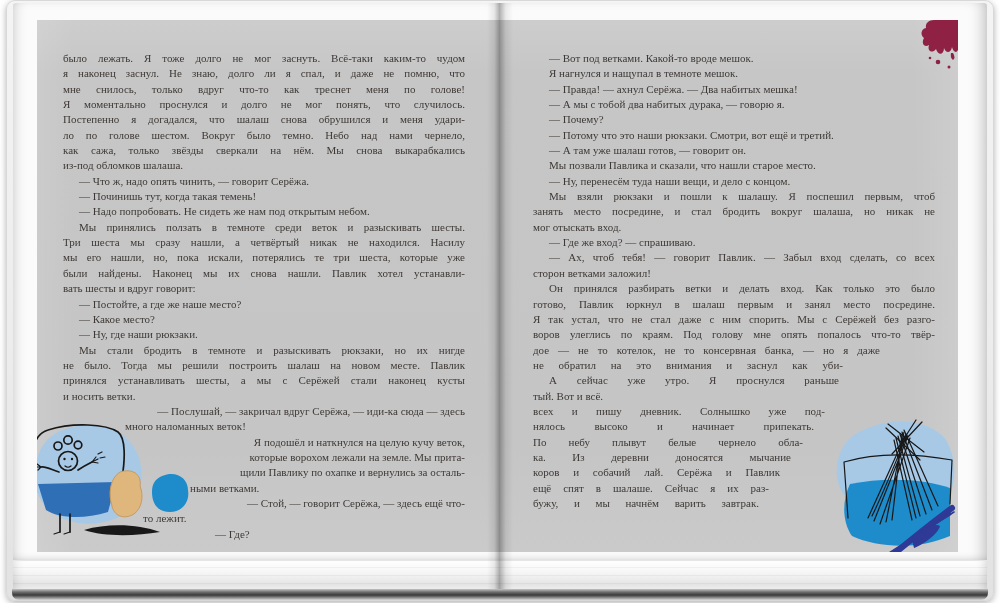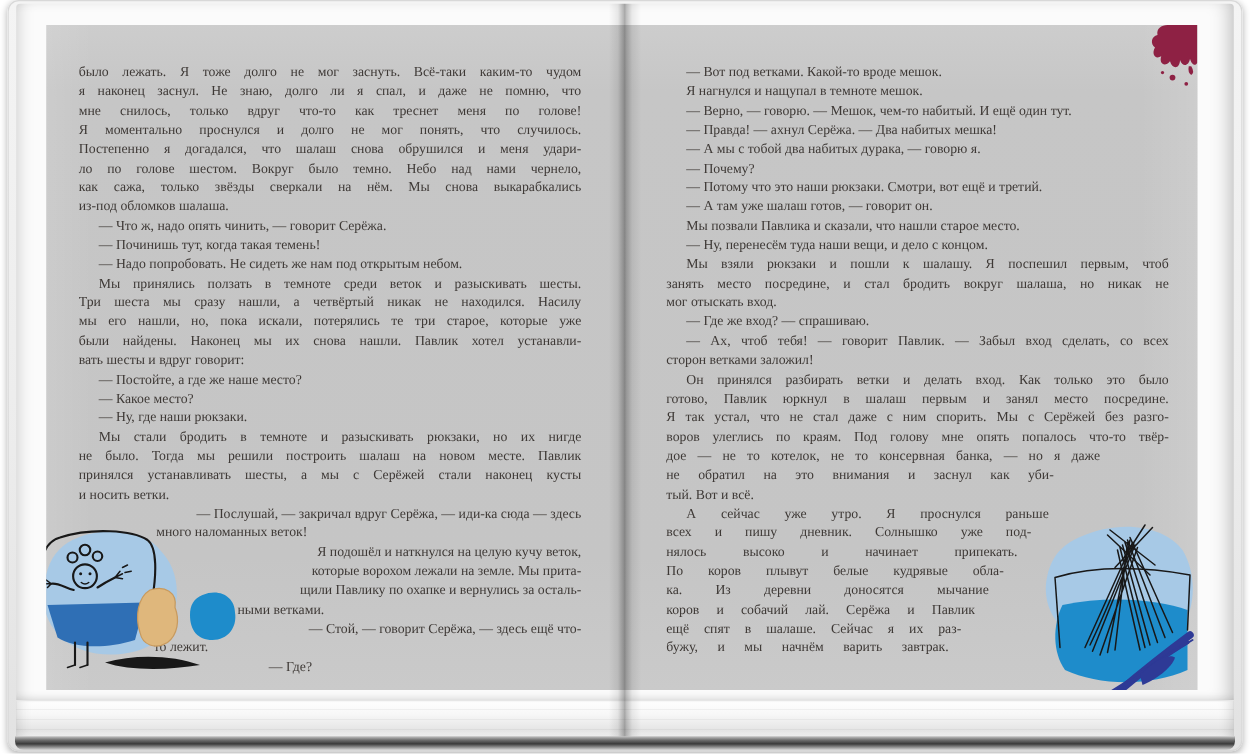--- a/index.html
+++ b/index.html
@@ -72,68 +72,67 @@
         <div class="tl f">Я моментально проснулся и долго не мог понять, что случилось.</div>
         <div class="tl f">Постепенно я догадался, что шалаш снова обрушился и меня удари-</div>
         <div class="tl f">ло по голове шестом. Вокруг было темно. Небо над нами чернело,</div>
         <div class="tl f">как сажа, только звёзды сверкали на нём. Мы снова выкарабкались</div>
         <div class="tl">из-под обломков шалаша.</div>
         <div class="tl i">— Что ж, надо опять чинить, — говорит Серёжа.</div>
         <div class="tl i">— Починишь тут, когда такая темень!</div>
         <div class="tl i">— Надо попробовать. Не сидеть же нам под открытым небом.</div>
         <div class="tl i f">Мы принялись ползать в темноте среди веток и разыскивать шесты.</div>
         <div class="tl f">Три шеста мы сразу нашли, а четвёртый никак не находился. Насилу</div>
-        <div class="tl f">мы его нашли, но, пока искали, потерялись те три старое, которые уже</div>
+        <div class="tl f">мы его нашли, но, пока искали, потерялись те три шеста, которые уже</div>
         <div class="tl f">были найдены. Наконец мы их снова нашли. Павлик хотел устанавли-</div>
         <div class="tl">вать шесты и вдруг говорит:</div>
         <div class="tl i">— Постойте, а где же наше место?</div>
         <div class="tl i">— Какое место?</div>
         <div class="tl i">— Ну, где наши рюкзаки.</div>
         <div class="tl i f">Мы стали бродить в темноте и разыскивать рюкзаки, но их нигде</div>
         <div class="tl f">не было. Тогда мы решили построить шалаш на новом месте. Павлик</div>
         <div class="tl f">принялся устанавливать шесты, а мы с Серёжей стали наконец кусты</div>
         <div class="tl">и носить ветки.</div>
         <div class="tl r">— Послушай, — закричал вдруг Серёжа, — иди-ка сюда — здесь</div>
         <div class="tl" style="margin-left: 62px;">много наломанных веток!</div>
         <div class="tl r">Я подошёл и наткнулся на целую кучу веток,</div>
         <div class="tl r">которые ворохом лежали на земле. Мы прита-</div>
         <div class="tl r">щили Павлику по охапке и вернулись за осталь-</div>
         <div class="tl" style="margin-left: 127px;">ными ветками.</div>
         <div class="tl r">— Стой, — говорит Серёжа, — здесь ещё что-</div>
-        <div class="tl" style="margin-left: 60px;">то лежит.</div>
+        <div class="tl" style="margin-left: 80px;">то лежит.</div>
         <div class="tl" style="margin-left: 152px;">— Где?</div>
       </div>
     <div class="text-col right">
         <div class="tl i">— Вот под ветками. Какой-то вроде мешок.</div>
         <div class="tl i">Я нагнулся и нащупал в темноте мешок.</div>
-        <div class="tl i">— Верно, — говорю. — Мешок, чем-то набитый. И ещё один тут.</div>
         <div class="tl i">— Правда! — ахнул Серёжа. — Два набитых мешка!</div>
         <div class="tl i">— А мы с тобой два набитых дурака, — говорю я.</div>
         <div class="tl i">— Почему?</div>
         <div class="tl i">— Потому что это наши рюкзаки. Смотри, вот ещё и третий.</div>
         <div class="tl i">— А там уже шалаш готов, — говорит он.</div>
         <div class="tl i">Мы позвали Павлика и сказали, что нашли старое место.</div>
         <div class="tl i">— Ну, перенесём туда наши вещи, и дело с концом.</div>
         <div class="tl i f">Мы взяли рюкзаки и пошли к шалашу. Я поспешил первым, чтоб</div>
         <div class="tl f">занять место посредине, и стал бродить вокруг шалаша, но никак не</div>
         <div class="tl">мог отыскать вход.</div>
         <div class="tl i">— Где же вход? — спрашиваю.</div>
         <div class="tl i f">— Ах, чтоб тебя! — говорит Павлик. — Забыл вход сделать, со всех</div>
         <div class="tl">сторон ветками заложил!</div>
         <div class="tl i f">Он принялся разбирать ветки и делать вход. Как только это было</div>
         <div class="tl f">готово, Павлик юркнул в шалаш первым и занял место посредине.</div>
         <div class="tl f">Я так устал, что не стал даже с ним спорить. Мы с Серёжей без разго-</div>
         <div class="tl f">воров улеглись по краям. Под голову мне опять попалось что-то твёр-</div>
         <div class="tl f" style="width: 347px;">дое — не то котелок, не то консервная банка, — но я даже</div>
         <div class="tl f" style="width: 310px;">не обратил на это внимания и заснул как уби-</div>
+        <div class="tl i f" style="width: 290px;">А сейчас уже утро. Я проснулся раньше</div>
         <div class="tl">тый. Вот и всё.</div>
-        <div class="tl i f" style="width: 290px;">А сейчас уже утро. Я проснулся раньше</div>
         <div class="tl f" style="width: 292px;">всех и пишу дневник. Солнышко уже под-</div>
         <div class="tl f" style="width: 281px;">нялось высоко и начинает припекать.</div>
-        <div class="tl f" style="width: 270px;">По коров плывут белые кудрявые обла-</div>
+        <div class="tl f" style="width: 270px;">По небу плывут белые чернело обла-</div>
         <div class="tl f" style="width: 258px;">ка. Из деревни доносятся мычание</div>
         <div class="tl f" style="width: 247px;">коров и собачий лай. Серёжа и Павлик</div>
         <div class="tl f" style="width: 236px;">ещё спят в шалаше. Сейчас я их раз-</div>
         <div class="tl f" style="width: 226px;">бужу, и мы начнём варить завтрак.</div>
       </div>
 
     <svg class="illo illo-left" viewBox="0 0 170 140">
       <g>
         <path class="s-light" d="M30,12 C55,0 88,4 100,20 C114,34 119,58 106,84 C94,103 60,108 38,100 C14,92 2,68 8,44 C11,28 18,18 30,12 Z"></path>
       </g>

